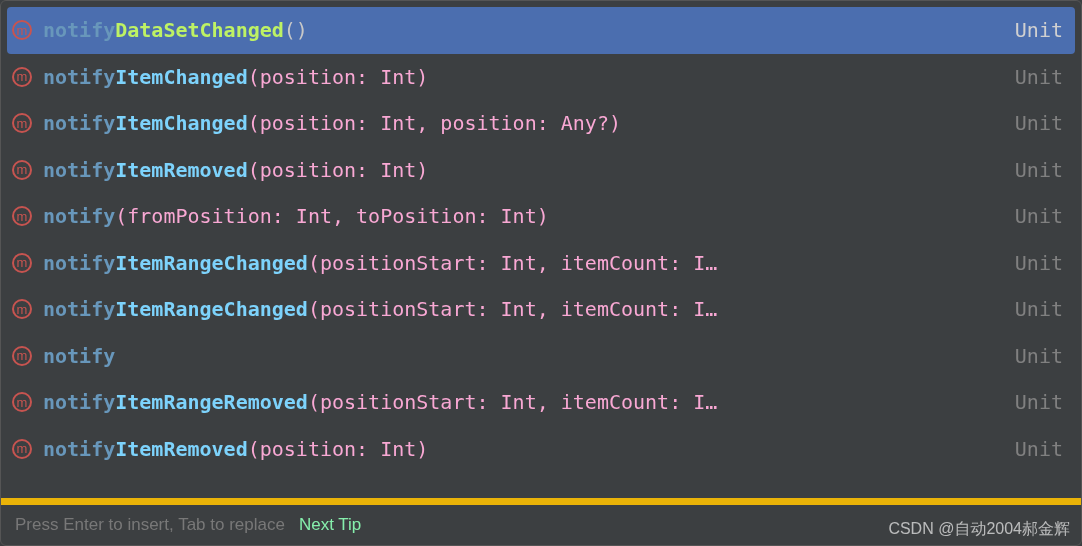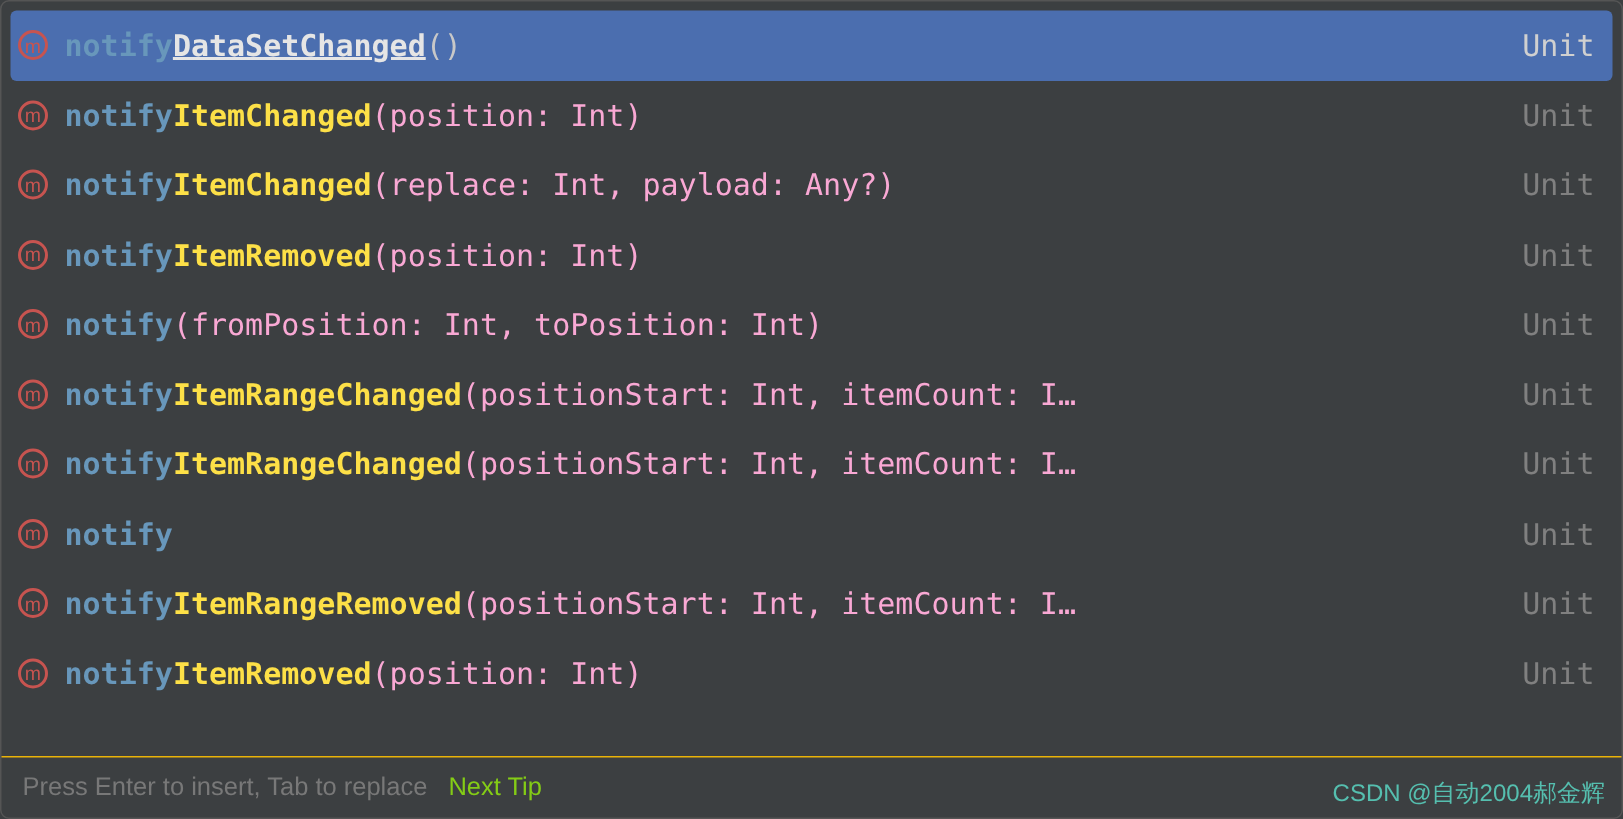--- a/index.html
+++ b/index.html
@@ -73,65 +73,64 @@
       min-width: 0;
     }
     .prefix {
       color: #6897bb;
       font-weight: bold;
     }
     .item.selected .prefix {
       color: #6897bb;
     }
     .suffix {
-      color: #fde047;
+      color: #7dd3fc;
       font-weight: bold;
     }
     .item.selected .suffix {
-      color: #e5e5e5;
-      text-decoration: underline;
+      color: #bef264;
     }
     .params {
       color: #f9a8d4;
       font-weight: normal;
       white-space: nowrap;
       overflow: hidden;
       text-overflow: ellipsis;
       min-width: 0;
     }
     .item.selected .params {
       color: #c8c8c8;
     }
     .ret {
       color: #808080;
       flex-shrink: 0;
     }
     .item.selected .ret {
       color: #d0d0d0;
     }
     .footer {
-      border-top: 1px solid #eab308;
+      border-top: 7px solid #eab308;
       padding: 10px 14px;
       font-family: -apple-system, 'Segoe UI', sans-serif;
       font-size: 17px;
       color: #787878;
       display: flex;
       align-items: center;
       gap: 14px;
     }
     .footer-link {
-      color: #84cc16;
+      color: #86efac;
       cursor: pointer;
     }
     .watermark {
       position: absolute;
       bottom: 6px;
       right: 12px;
       font-family: sans-serif;
-      color: #5eead4;
+      color: #e5e5e5;
       font-size: 16px;
       opacity: 0.75;
     }
   </style>
 </head>
 <body>
 
 <div class="popup">
   <div class="list">
 
@@ -157,21 +156,21 @@
         </div>
         <div class="ret">Unit</div>
       </div>
       <div class="item">
         <div class="icon-wrap">
           <div class="method-icon">m</div>
         </div>
         <div class="sig">
           <span class="prefix">notify</span>
           <span class="suffix">ItemChanged</span>
-          <span class="params">(replace: Int, payload: Any?)</span>
+          <span class="params">(position: Int, position: Any?)</span>
         </div>
         <div class="ret">Unit</div>
       </div>
       <div class="item">
         <div class="icon-wrap">
           <div class="method-icon">m</div>
         </div>
         <div class="sig">
           <span class="prefix">notify</span>
           <span class="suffix">ItemRemoved</span>

